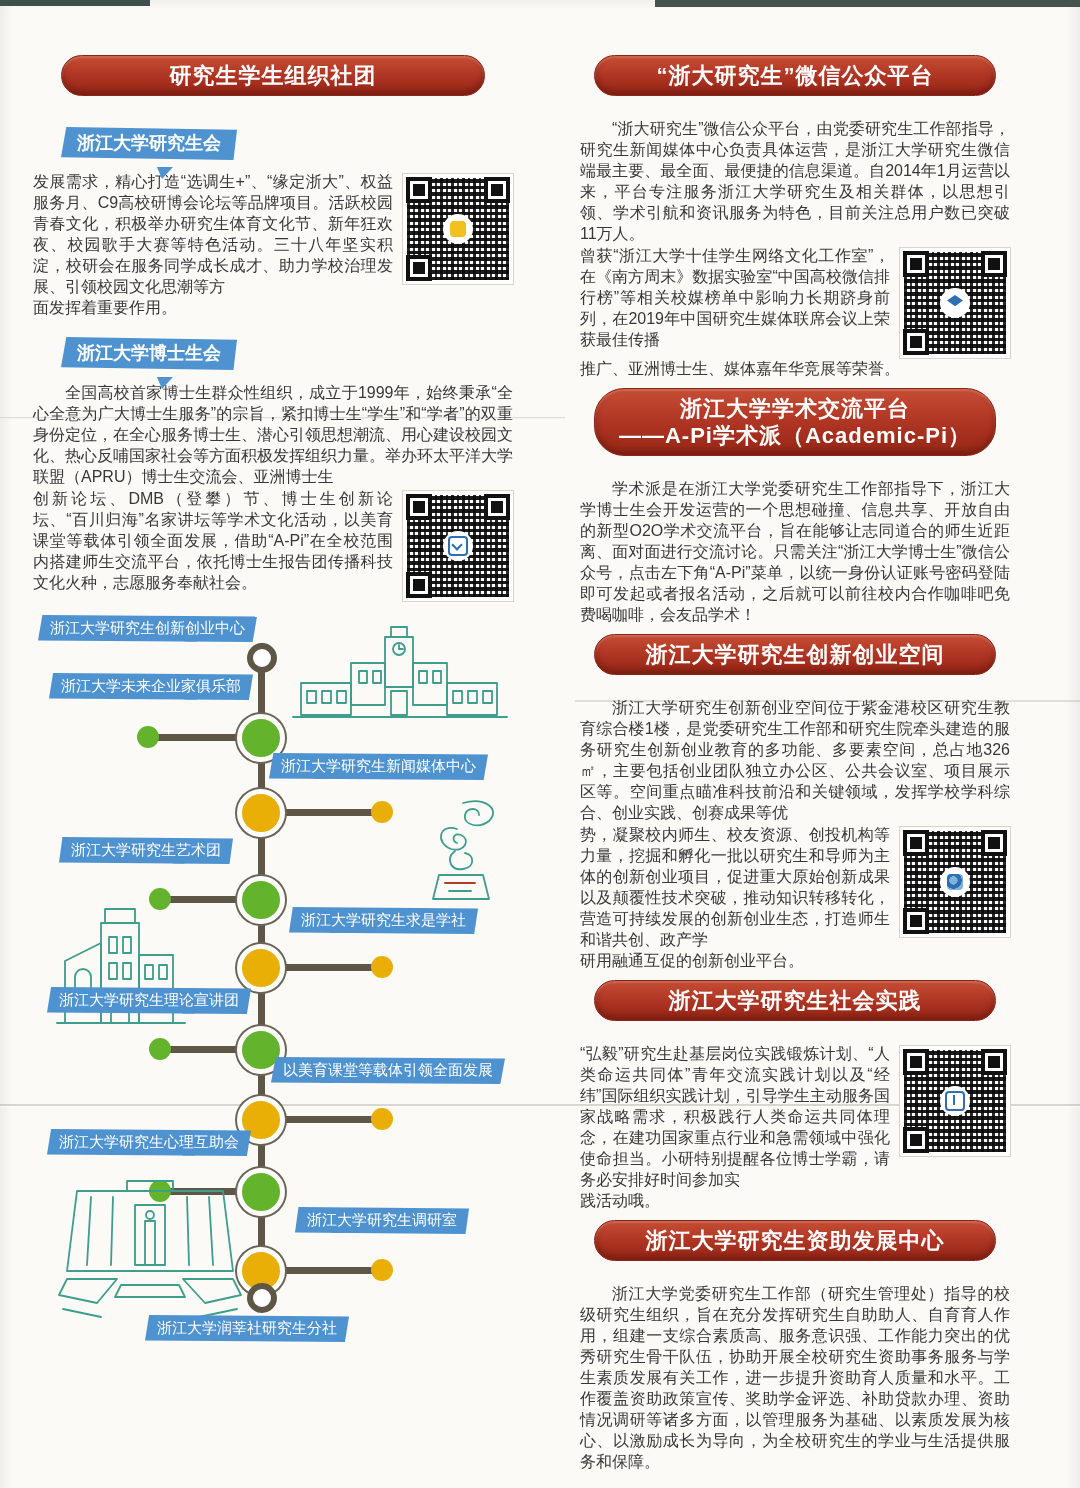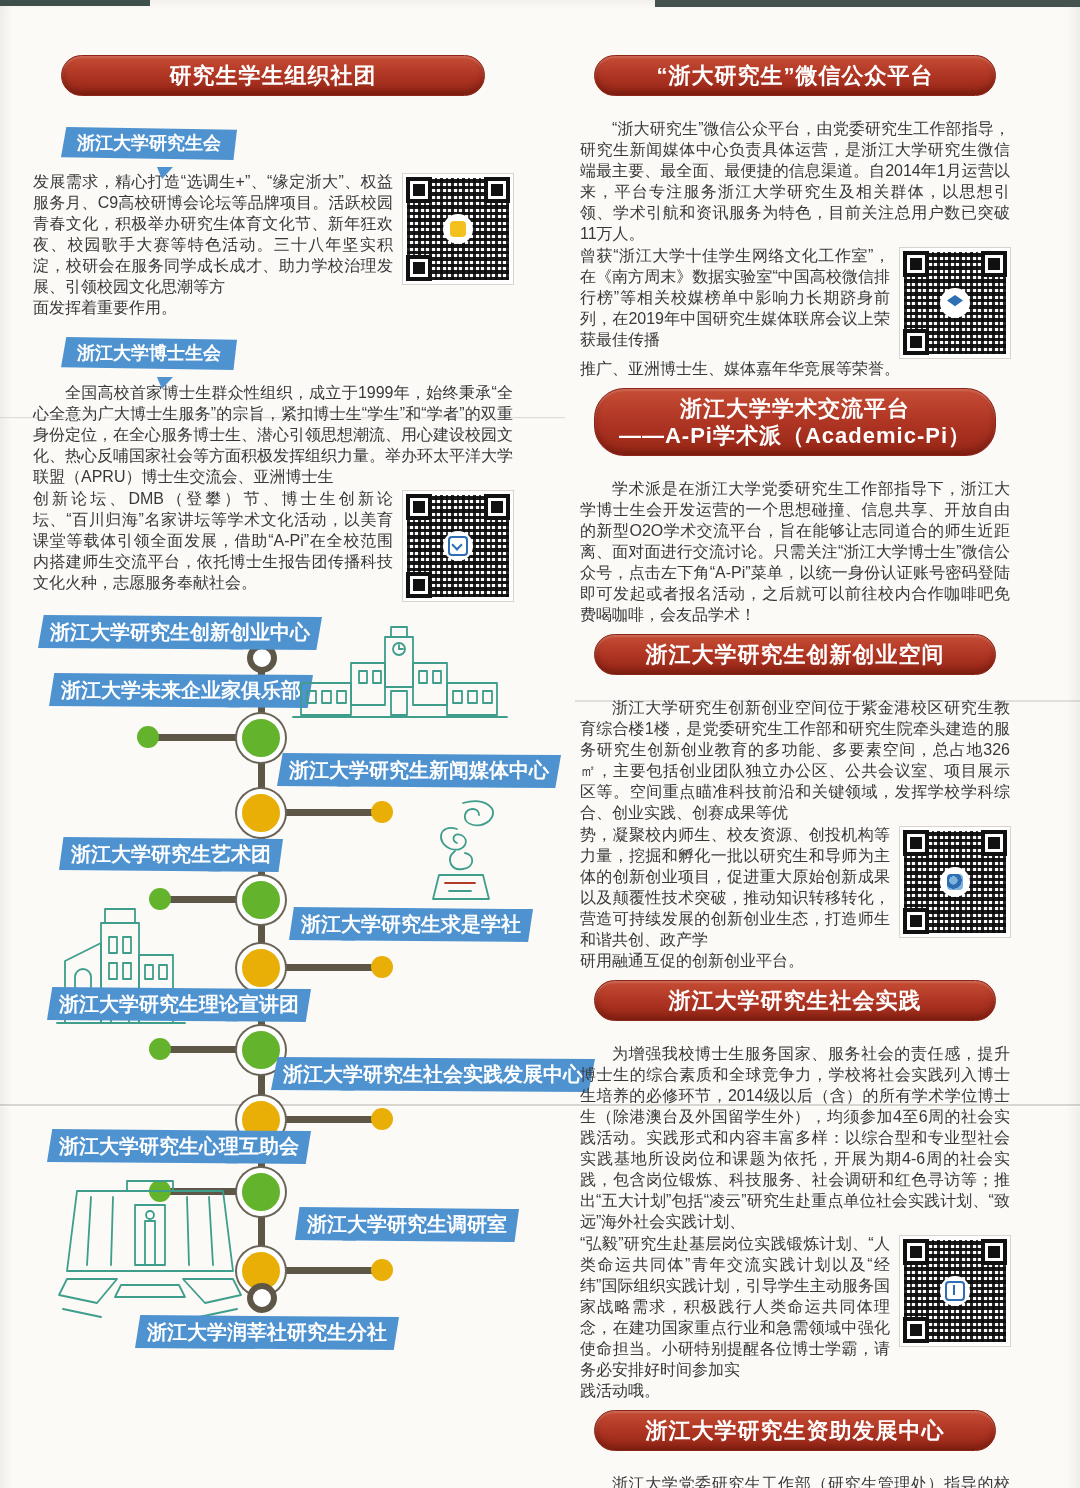--- a/index.html
+++ b/index.html
@@ -90,21 +90,21 @@
   
   .timeline{position:relative;height:760px;margin-top:14px;}
   .tl-line{position:absolute;left:225px;top:28px;width:7px;height:634px;background:#5e5647;border-radius:3px;}
   .tl-branch{position:absolute;height:7px;background:#5e5647;border-radius:3px;}
   .tl-node{position:absolute;width:38px;height:38px;border-radius:50%;
     border:5px solid #fff;box-shadow:0 0 0 2px #6b6456;}
   .tl-node.green{background:#64b32c;} .tl-node.yellow{background:#e9af06;}
   .tl-dot{position:absolute;width:22px;height:22px;border-radius:50%;}
   .tl-dot.green{background:#64b32c;} .tl-dot.yellow{background:#e9af06;}
   .tl-ring{position:absolute;width:18px;height:18px;border-radius:50%;background:#fff;border:6px solid #5e5647;}
-  .tl-label{position:absolute;background:#4e92cf;color:#fff;font-weight:bold;font-size:20px;
+  .tl-label{position:absolute;background:#4e92cf;color:#fff;font-weight:normal;font-size:15px;
     padding:4px 12px;white-space:nowrap;
     clip-path:polygon(2% 0,100% 6%,98% 100%,0 94%);}
   .tl-label .t{position:absolute;bottom:-9px;width:0;height:0;border-top:11px solid #4e92cf;}
   .t-br{right:28%;border-left:8px solid transparent;border-right:6px solid transparent;transform:skewX(-20deg);}
   .t-bl{left:22%;border-left:6px solid transparent;border-right:8px solid transparent;transform:skewX(20deg);}
   .illus{position:absolute;}
   .illus path,.illus rect,.illus circle,.illus line,.illus polyline,.illus ellipse{
     fill:none;stroke:#3e9d8b;stroke-width:1.8;stroke-linecap:round;stroke-linejoin:round;}
 </style>
 </head>
@@ -188,21 +188,21 @@
         <rect x="16" y="66" width="9" height="12"></rect>
           <rect x="31" y="66" width="9" height="12"></rect>
           <rect x="46" y="66" width="9" height="12"></rect>
         <rect x="162" y="66" width="9" height="12"></rect>
           <rect x="177" y="66" width="9" height="12"></rect>
           <rect x="192" y="66" width="9" height="12"></rect>
         <rect x="100" y="66" width="16" height="24"></rect>
         <line x1="2" y1="92" x2="216" y2="92"></line>
       </svg>
 
-      <div class="tl-label" style="left:244px;top:138px;">
+      <div class="tl-label" style="left:236px;top:138px;">
         <span>浙江大学研究生新闻媒体中心</span>
         <span class="t t-bl"></span>
       </div>
       <div class="tl-branch" style="left:232px;top:194px;width:115px;"></div>
       <div class="tl-dot yellow" style="left:338px;top:186px;"></div>
       <div class="tl-node yellow" style="left:204px;top:174px;"></div>
 
       <div class="tl-label" style="left:26px;top:222px;">
         <span>浙江大学研究生艺术团</span>
         <span class="t t-br"></span>
@@ -246,21 +246,21 @@
 
       <div class="tl-label" style="left:14px;top:372px;">
         <span>浙江大学研究生理论宣讲团</span>
         <span class="t t-br"></span>
       </div>
       <div class="tl-branch" style="left:130px;top:431px;width:98px;"></div>
       <div class="tl-dot green" style="left:116px;top:423px;"></div>
       <div class="tl-node green" style="left:204px;top:411px;"></div>
 
       <div class="tl-label" style="left:238px;top:442px;">
-        <span>浙江大学研究生社会实践发展中心</span>
+        <span>以美育课堂等载体引领全面发展</span>
         <span class="t t-bl"></span>
       </div>
       <div class="tl-branch" style="left:232px;top:501px;width:115px;"></div>
       <div class="tl-dot yellow" style="left:338px;top:493px;"></div>
       <div class="tl-node yellow" style="left:204px;top:481px;"></div>
 
       <div class="tl-label" style="left:14px;top:514px;">
         <span>浙江大学研究生心理互助会</span>
         <span class="t t-br"></span>
       </div>
@@ -287,21 +287,21 @@
 
       <div class="tl-label" style="left:262px;top:592px;">
         <span>浙江大学研究生调研室</span>
         <span class="t t-bl"></span>
       </div>
       <div class="tl-branch" style="left:232px;top:652px;width:115px;"></div>
       <div class="tl-dot yellow" style="left:338px;top:644px;"></div>
       <div class="tl-node yellow" style="left:204px;top:632px;"></div>
 
       <div class="tl-ring" style="left:214px;top:668px;"></div>
-      <div class="tl-label" style="left:102px;top:700px;">
+      <div class="tl-label" style="left:112px;top:700px;">
         <span>浙江大学润莘社研究生分社</span>
       </div>
     </div>
   </div>
 
   <div class="col col-right">
 
     <div class="sec">
       <div class="banner-red">
         <div>“浙大研究生”微信公众平台</div>
@@ -348,21 +348,20 @@
         </div>
       </div>
       <p class="body-bottom">研用融通互促的创新创业平台。</p>
     </div>
 
     <div class="sec">
       <div class="banner-red">
         <div>浙江大学研究生社会实践</div>
 
       </div>
-      <p class="body-top">为增强我校博士生服务国家、服务社会的责任感，提升博士生的综合素质和全球竞争力，学校将社会实践列入博士生培养的必修环节，2014级以后（含）的所有学术学位博士生（除港澳台及外国留学生外），均须参加4至6周的社会实践活动。实践形式和内容丰富多样：以综合型和专业型社会实践基地所设岗位和课题为依托，开展为期4-6周的社会实践，包含岗位锻炼、科技服务、社会调研和红色寻访等；推出“五大计划”包括“凌云”研究生赴重点单位社会实践计划、“致远”海外社会实践计划、</p>
       <div class="qr-row">
         <p class="body-side">“弘毅”研究生赴基层岗位实践锻炼计划、“人类命运共同体”青年交流实践计划以及“经纬”国际组织实践计划，引导学生主动服务国家战略需求，积极践行人类命运共同体理念，在建功国家重点行业和急需领域中强化使命担当。小研特别提醒各位博士学霸，请务必安排好时间参加实</p>
         <div class="qr logo-anchor">
           <span class="f tl"></span>
           <span class="f tr"></span>
           <span class="f bl"></span>
           <span class="logo">
               <i></i>
             </span>
         </div>

